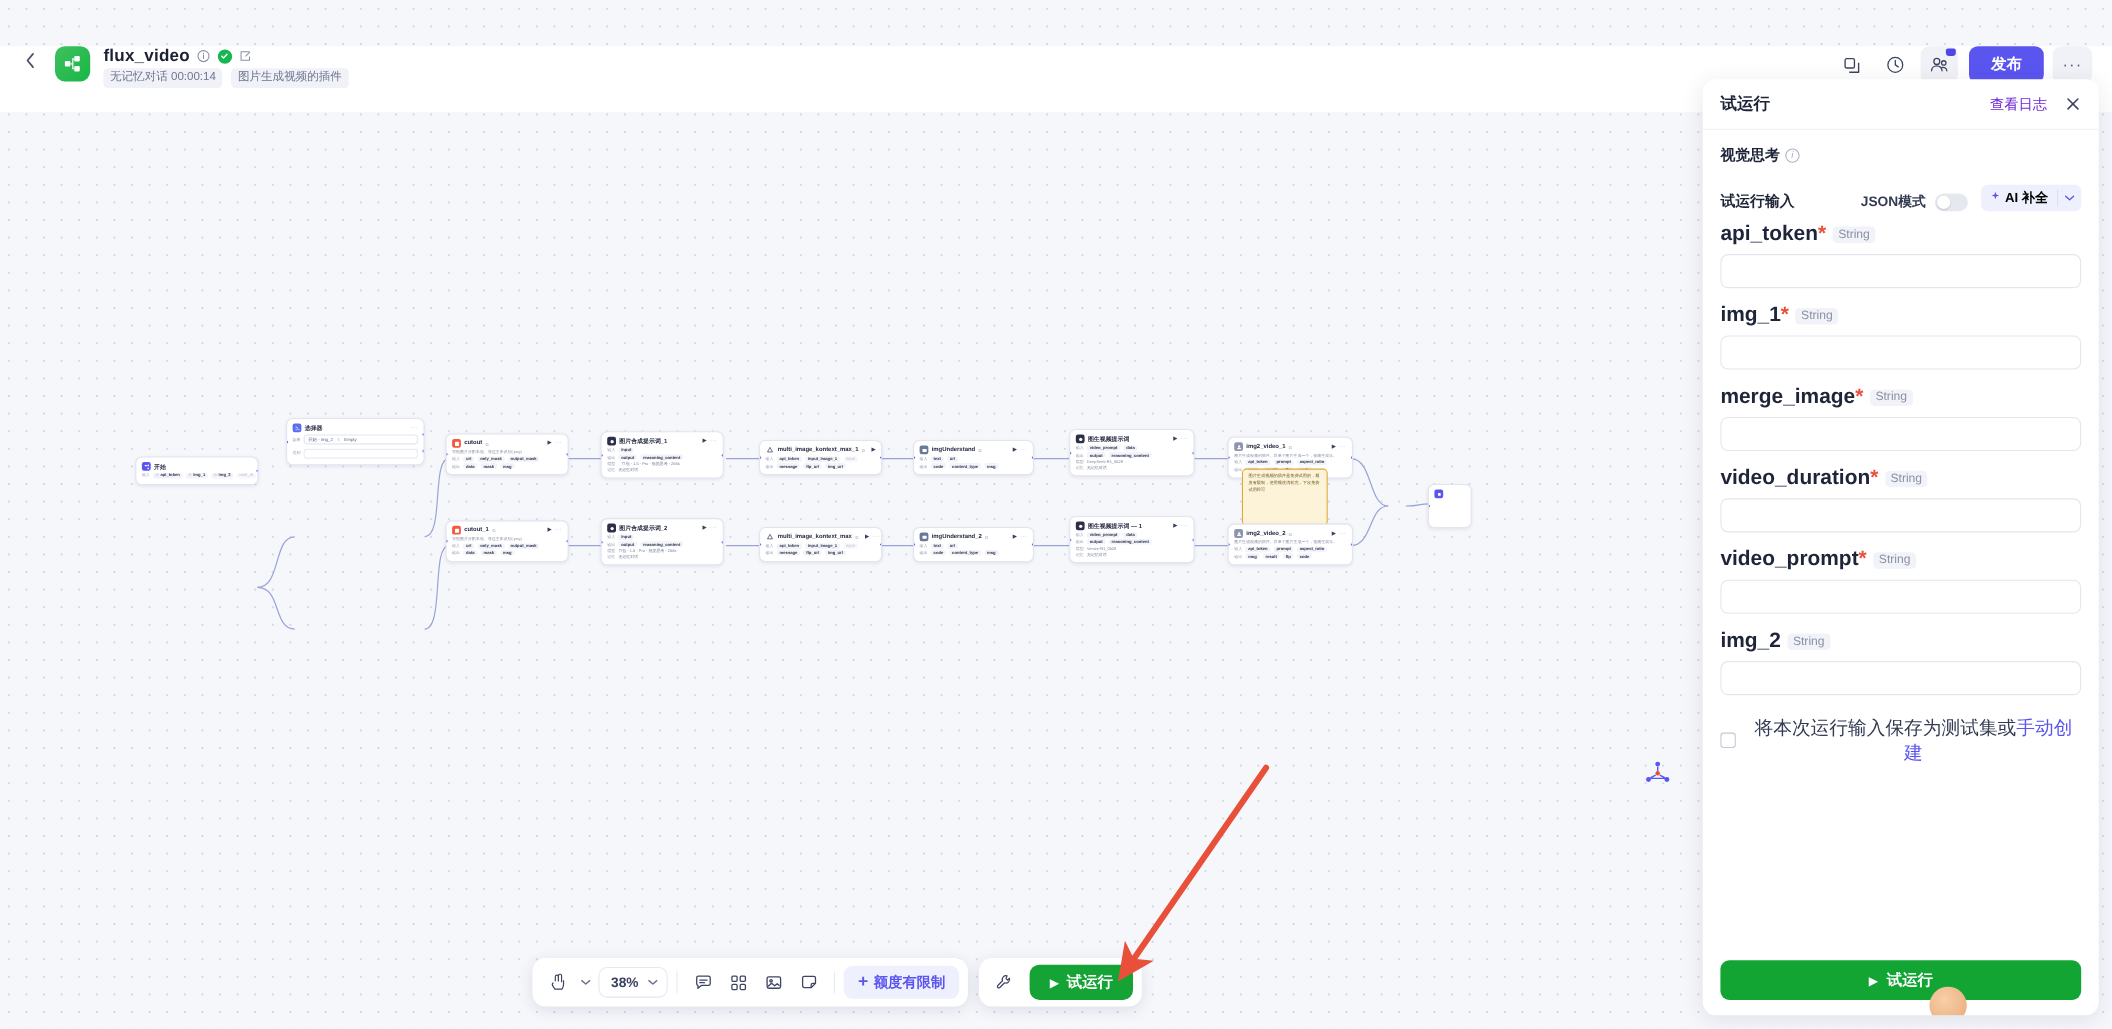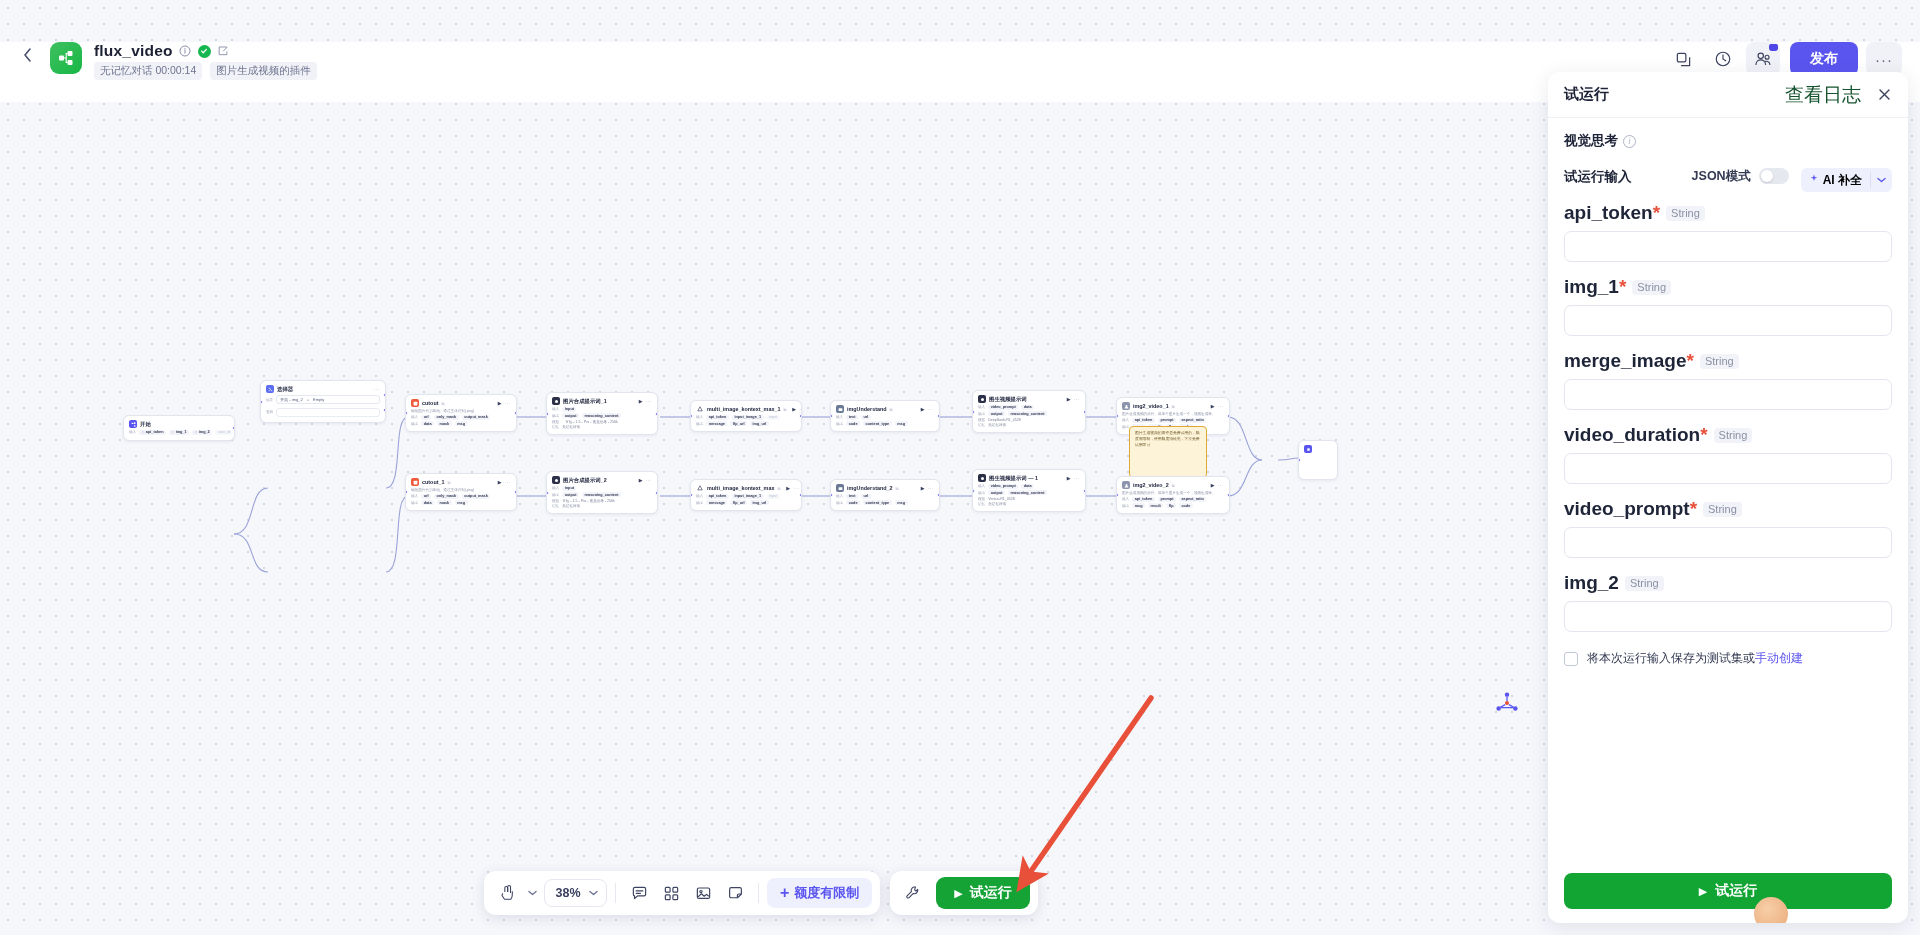--- a/index.html
+++ b/index.html
@@ -167,53 +167,53 @@
   #panel {
     position: absolute; top: 72px; right: 12px; bottom: 12px; width: 360px;
     background: #fff; border-radius: 12px; box-shadow: 0 4px 20px rgba(30,36,80,.10);
     display: flex; flex-direction: column; z-index: 50; overflow: hidden;
   }
   .p-head {
     height: 46px; display:flex; align-items:center; padding: 0 16px;
     border-bottom: 1px solid #eef0f5; flex: none;
   }
   .p-title { font-size: 15px; font-weight: bold; color:#1d2237; }
-  .p-log { font-size: 19px; color:#14532d; cursor:pointer; margin-left:auto; }
+  .p-log { font-size: 13px; color:#6d28d9; cursor:pointer; margin-left:auto; }
   .p-close { margin-left: 16px; color:#3b415c; cursor:pointer; display:flex; font-size:17px; line-height:1; }
   .p-body { flex: 1; overflow-y: auto; padding: 14px 16px 8px; }
   .p-lblrow { display:flex; align-items:center; gap:5px; margin-bottom: 8px; }
   .p-lbl { font-size: 13.5px; font-weight: bold; color:#1f2539; }
   .info-ico { width:13px;height:13px;border-radius:50%;border:1px solid #aeb4c6;color:#aeb4c6;font-size:9px;
               display:flex;align-items:center;justify-content:center; flex:none; font-style: italic;}
   .select-box {
     height: 32px; border:1px solid #e4e6ef; border-radius:7px;
     display:flex; align-items:center; padding: 0 10px; font-size:13px; color:#b5bac9; cursor:pointer;
   }
   .select-box .chev { margin-left:auto; color:#9aa0b3; font-size:11px; }
-  .row-between { display:flex; align-items:flex-start; margin: 18px 0 10px; }
+  .row-between { display:flex; align-items:flex-end; margin: 18px 0 10px; }
   .json-lbl { font-size: 12.5px; color:#333a52; margin-left:auto; margin-right:8px; font-weight:bold; }
   .toggle { width: 30px; height: 16px; border-radius: 10px; background:#e6e8f0; position:relative; cursor:pointer; }
   .toggle i { position:absolute; left:2px; top:2px; width:12px; height:12px; border-radius:50%; background:#fff;
               box-shadow:0 1px 2px rgba(0,0,0,.15); }
   .ai-btn {
     margin-left: 12px; display:flex; align-items:center; height:24px;
     background:#eef0fd; border-radius:6px; overflow:hidden; cursor:pointer;
   }
   .ai-btn .main { display:flex; align-items:center; gap:4px; padding: 0 8px; font-size:12px; font-weight:bold; color:#000000; }
   .ai-btn .sep { width:1px; height:16px; background:#dcdff5; }
   .ai-btn .chev { padding: 0 6px; color:#5b55f0; font-size:10px; display:flex; align-items:center; }
   .field { margin-bottom: 14px; }
   .f-lbl { display:flex; align-items:center; gap:6px; margin-bottom:7px; }
   .f-name { font-size:19px; font-weight:bold; color:#1f2539; }
   .f-name .req { color:#e8503a; }
   .f-type { font-size:11px; color:#8a90a4; background:#f2f3f8; border-radius:4px; padding:1.5px 5px; }
   .f-input { height: 31px; border:1px solid #e4e6ef; border-radius:7px; background:#fff; cursor:text; }
   .save-row { display:flex; align-items:center; gap:9px; margin-top: 18px; }
   .cb { width:14px; height:14px; border:1px solid #c3c8d6; border-radius:3px; flex:none; cursor:pointer; }
-  .save-txt { font-size:12px; color:#333a52; }
+  .save-txt { font-size:17px; color:#333a52;text-align:center; }
   .save-txt a { color:#5b55f0; text-decoration:none; cursor:pointer; }
   .p-foot { flex:none; padding: 10px 16px 14px; }
   .run-btn-big {
     height: 36px; background:#13a534; color:#fff; border-radius:8px;
     display:flex; align-items:center; justify-content:center; gap:8px;
     font-size:14px; font-weight:bold; cursor:pointer;
   }
 
   
   .float-logo {

